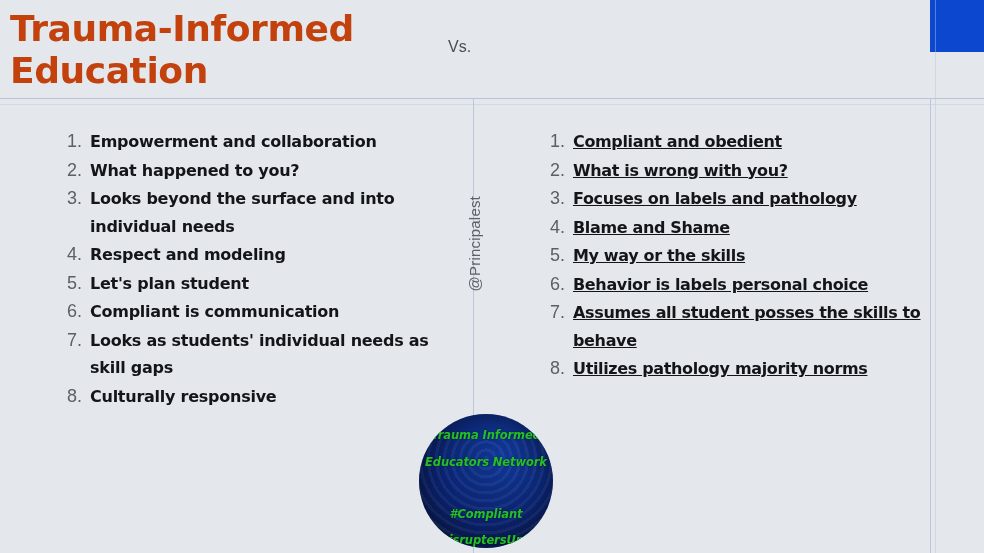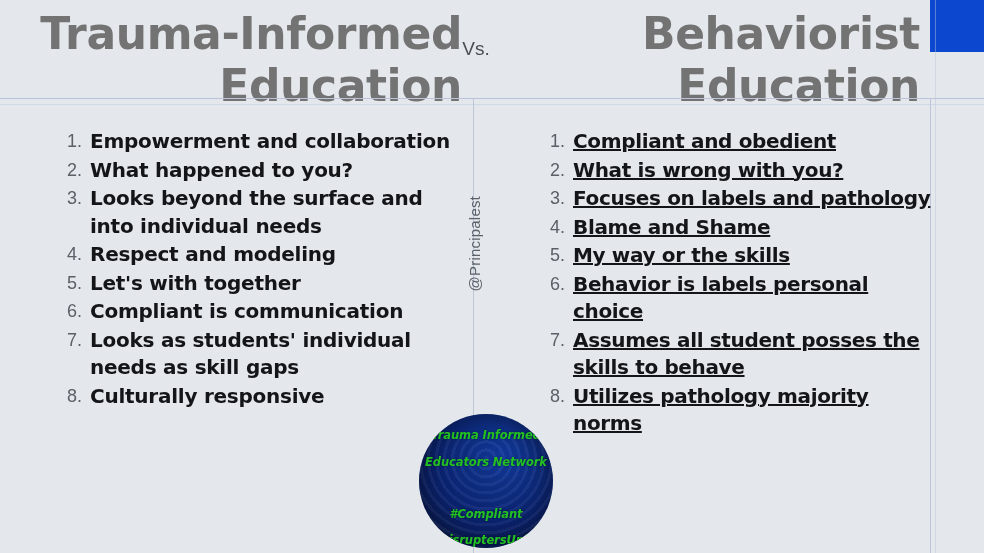--- a/index.html
+++ b/index.html
@@ -43,39 +43,38 @@
     left: 930px;
     width: 54px;
     height: 52px;
     background: #0b47cf;
   }
 
   
   .title {
     position: absolute;
     top: 8px;
-    text-align: right;
+    text-align: left;
     font-family: "DejaVu Sans", sans-serif;
     font-weight: bold;
-    font-size: 44px;
+    font-size: 36px;
     line-height: 1.18;
     letter-spacing: -0.4px;
-    color: #737373;
+    color: #c2410c;
   }
   .title.left  { left: 10px;  width: 452px; }
   .title.right { left: 500px; width: 420px; }
 
   .vs {
     position: absolute;
     left: 448px;
     top: 38px;
     width: 56px;
-    text-align: center;
-    font-family: "Liberation Sans", sans-serif;
-    font-size: 19px;
+    font-family: "Liberation Sans", sans-serif;
+    font-size: 16px;
     font-weight: normal;
     color: #4a4d52;
   }
 
   
   .list {
     position: absolute;
     top: 128px;
     list-style: none;
     margin: 0;
@@ -96,21 +95,21 @@
     font-family: "Liberation Sans", sans-serif;
     font-size: 18px;
     font-weight: normal;
     color: #5b6068;
     line-height: 27.5px;
   }
   .txt {
     flex: 1 1 auto;
     padding-left: 8px;
     font-family: "DejaVu Sans", sans-serif;
-    font-size: 20px;
+    font-size: 16px;
     font-weight: bold;
     color: #141518;
     line-height: 27.5px;
     letter-spacing: -0.25px;
   }
   .list.right .txt { letter-spacing: -0.35px; text-decoration: underline; }
 
   
   .watermark {
     position: absolute;
@@ -175,21 +174,20 @@
 </style>
 </head>
 <body>
 
 <div class="slide">
 
   <div class="blue-box"></div>
 
   <div class="title left">Trauma-Informed Education</div>
   <div class="vs">Vs.</div>
-  <div class="title right">Behaviorist Education</div>
 
   <div class="hrule" style="top:98px;"></div>
   <div class="hrule soft" style="top:104px;"></div>
   <div class="vrule" style="left:473px; top:98px; height:455px;"></div>
   <div class="vrule" style="left:930px; top:98px; height:455px;"></div>
   <div class="vrule" style="left:935px; top:0px;  height:553px; background:rgba(188,198,216,0.45);"></div>
 
   <ul class="list left">
     <li>
       <span class="num">1.</span>
@@ -202,21 +200,21 @@
     <li>
       <span class="num">3.</span>
       <span class="txt">Looks beyond the surface and into individual needs</span>
     </li>
     <li>
       <span class="num">4.</span>
       <span class="txt">Respect and modeling</span>
     </li>
     <li>
       <span class="num">5.</span>
-      <span class="txt">Let's with together</span>
+      <span class="txt">Let's plan student</span>
     </li>
     <li>
       <span class="num">6.</span>
       <span class="txt">Compliant is communication</span>
     </li>
     <li>
       <span class="num">7.</span>
       <span class="txt">Looks as students' individual needs as skill gaps</span>
     </li>
     <li>

